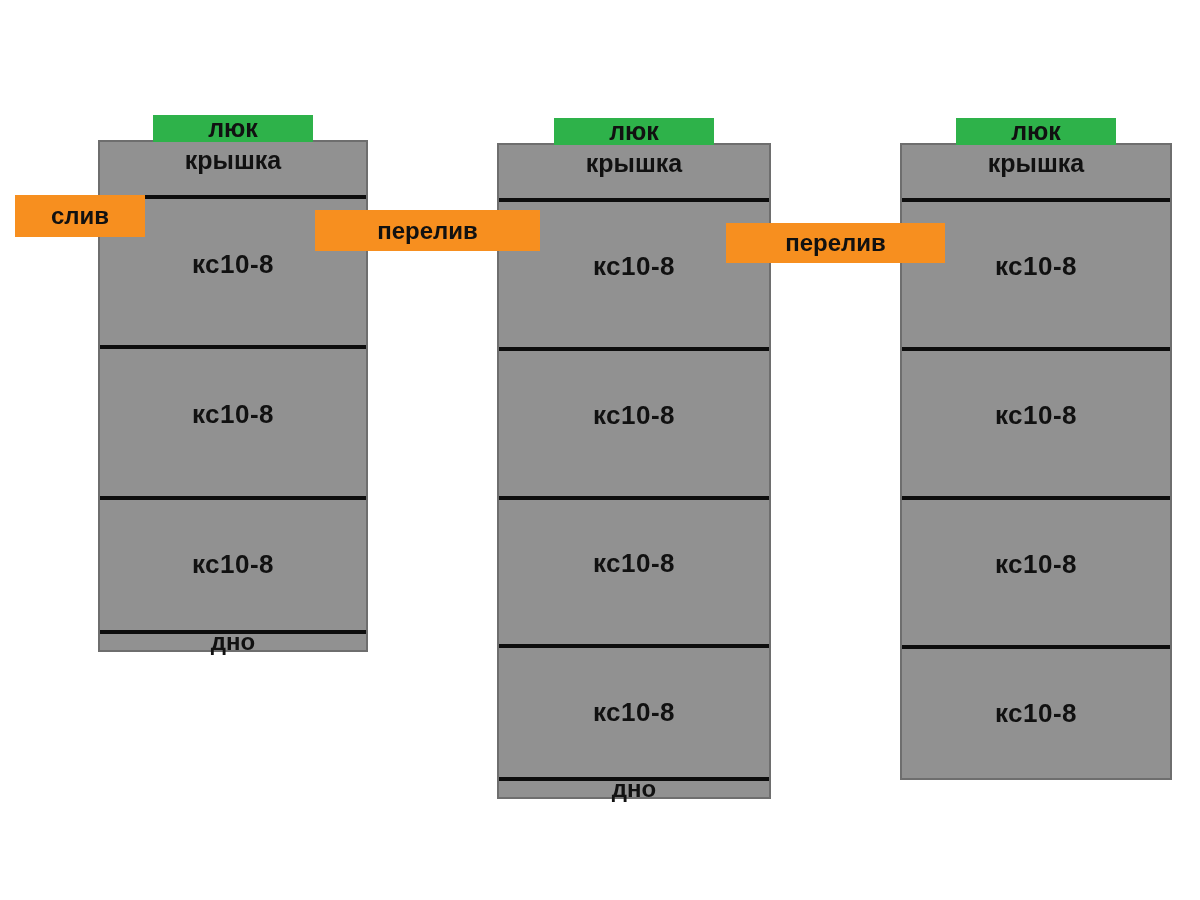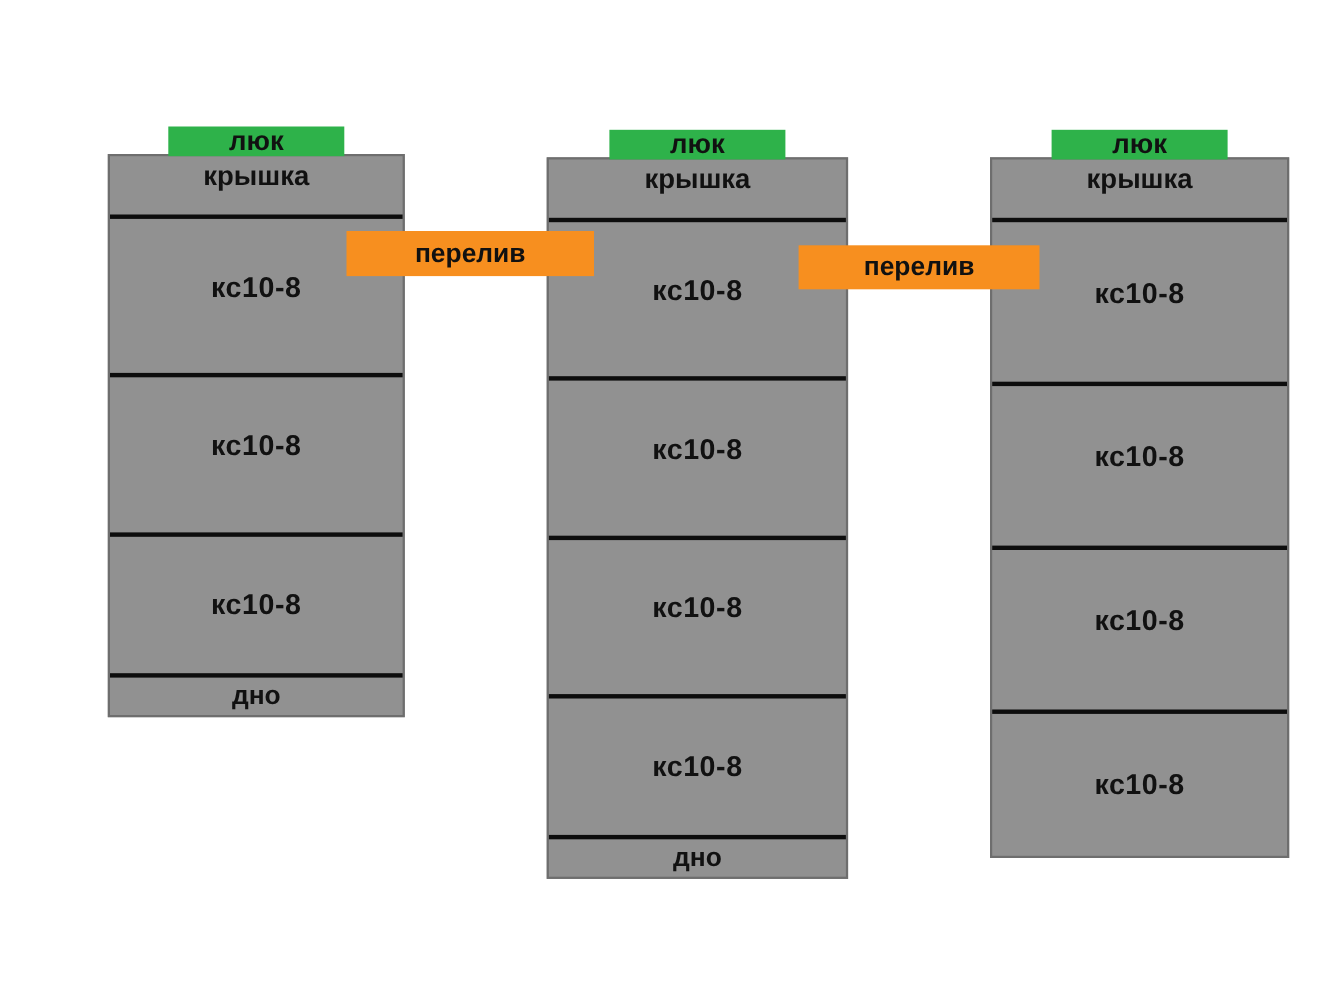--- a/index.html
+++ b/index.html
@@ -41,21 +41,21 @@
     display:flex;align-items:center;justify-content:center;
     font-size:25px;
   }
   .ring{
     flex:1;
     border-top:4px solid var(--line);
     display:flex;align-items:center;justify-content:center;
     font-size:26px;letter-spacing:0.5px;margin-top:16px;
   }
   .base{
-    flex:none;height:38px;
+    flex:none;height:20px;
     border-top:4px solid var(--line);
     box-sizing:border-box;
     display:flex;align-items:center;justify-content:center;
     font-size:24px;
   }
   .pipe{
     position:absolute;z-index:5;
     background:var(--orange);
     display:flex;align-items:center;justify-content:center;
     font-size:24px;
@@ -90,16 +90,17 @@
 
   <div class="well well-3">
     <div class="hatch">люк</div>
     <div class="lid">крышка</div>
     <div class="ring">кс10-8</div>
     <div class="ring">кс10-8</div>
     <div class="ring">кс10-8</div>
     <div class="ring">кс10-8</div>
   </div>
 
+  <div class="pipe pipe-drain">слив</div>
   <div class="pipe pipe-overflow-1">перелив</div>
   <div class="pipe pipe-overflow-2">перелив</div>
 
 </div>
 
 </body></html>

